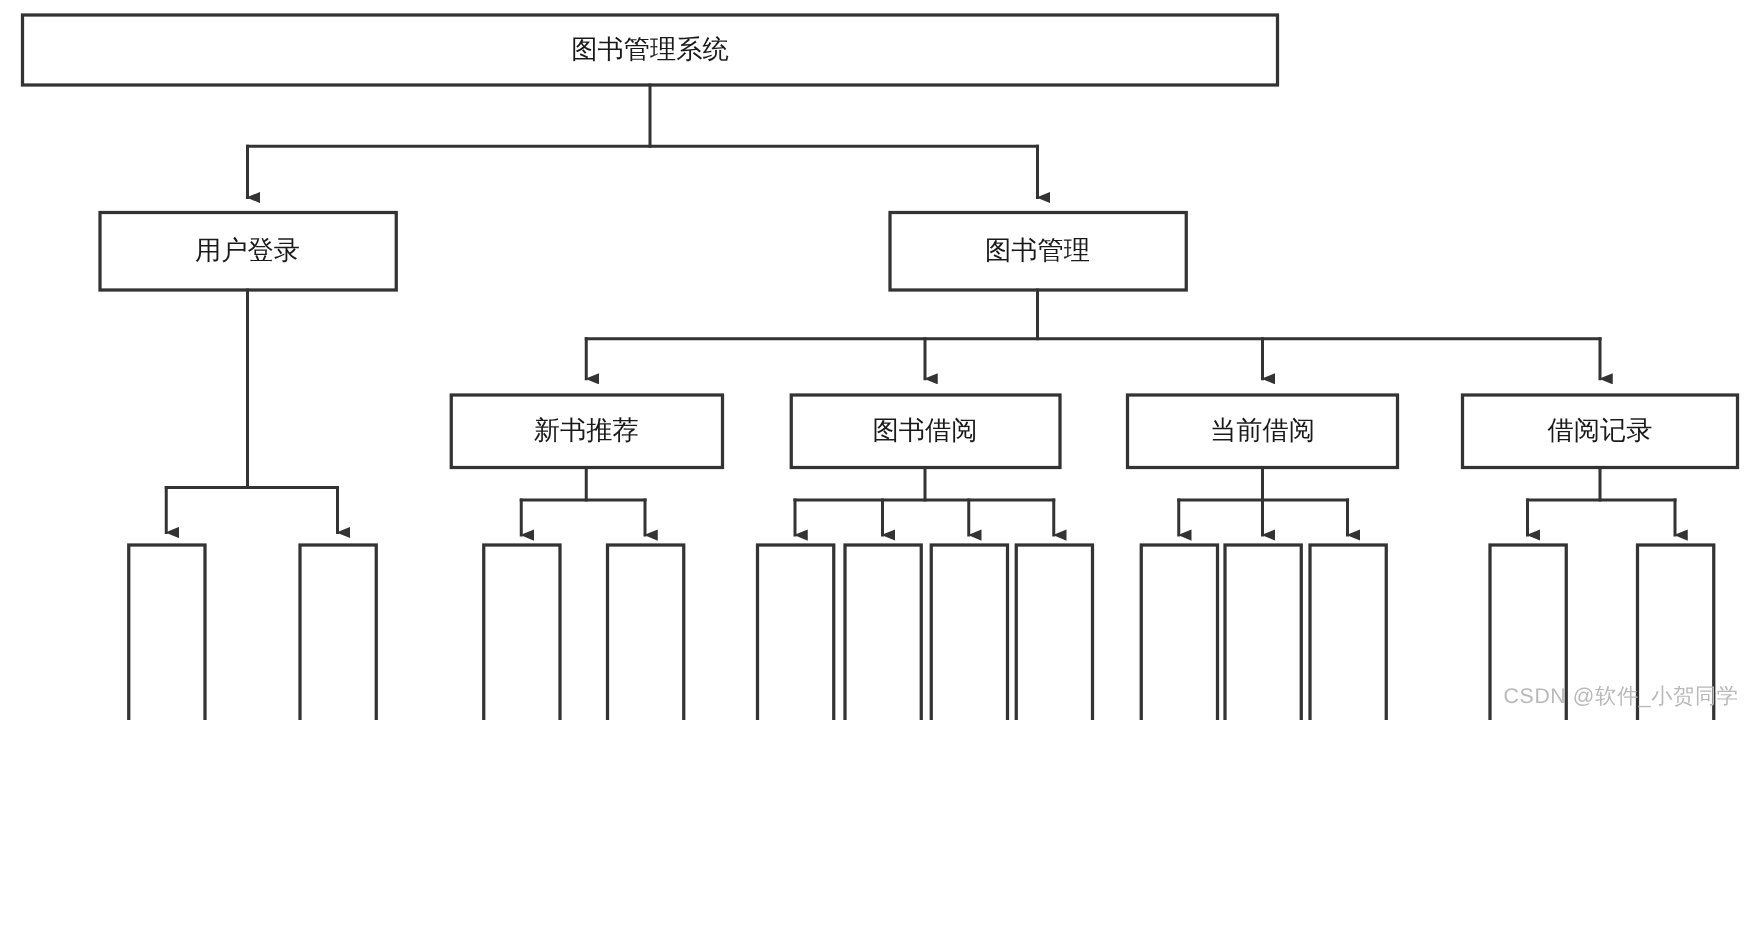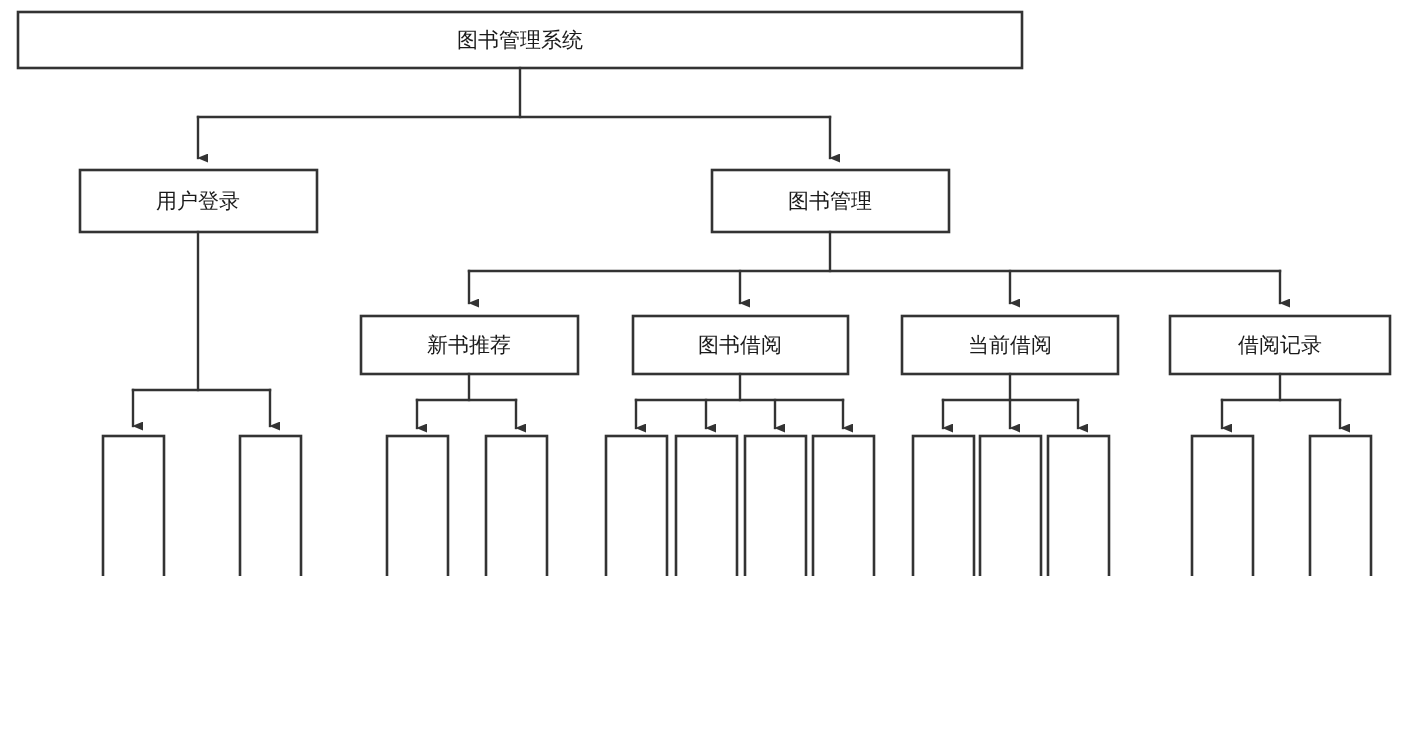--- a/index.html
+++ b/index.html
@@ -200,13 +200,14 @@
   <div class="leaf-label-wrap" style="left:745px; top:440px; width:61px; height:290px; align-items:flex-start;">编辑图书（管理员）</div>
   <div class="leaf-label-wrap" style="left:813px; top:436px; width:61px; height:294px;">借阅图书</div>
 
   <div class="leaf-label-wrap" style="left:913px; top:436px; width:61px; height:294px;">查询图书</div>
   <div class="leaf-label-wrap" style="left:980px; top:436px; width:61px; height:294px;">归还图书</div>
   <div class="leaf-label-wrap" style="left:1048px; top:440px; width:61px; height:290px; align-items:flex-start;">确认归还（管理员）</div>
 
   <div class="leaf-label-wrap" style="left:1192px; top:436px; width:61px; height:294px;">新增借阅记录</div>
   <div class="leaf-label-wrap" style="left:1310px; top:436px; width:61px; height:294px;">查询借阅记录</div>
 
+  <div class="watermark">CSDN @软件_小贺同学</div>
 </div>
 
 </body></html>

